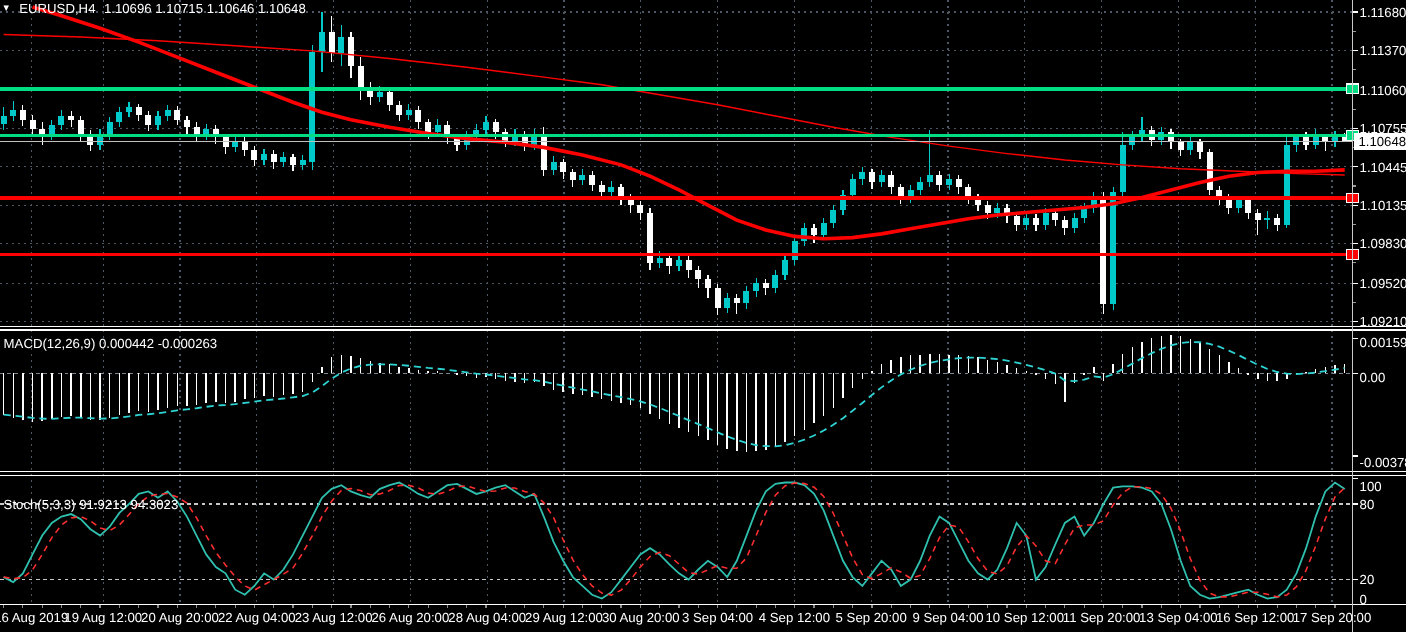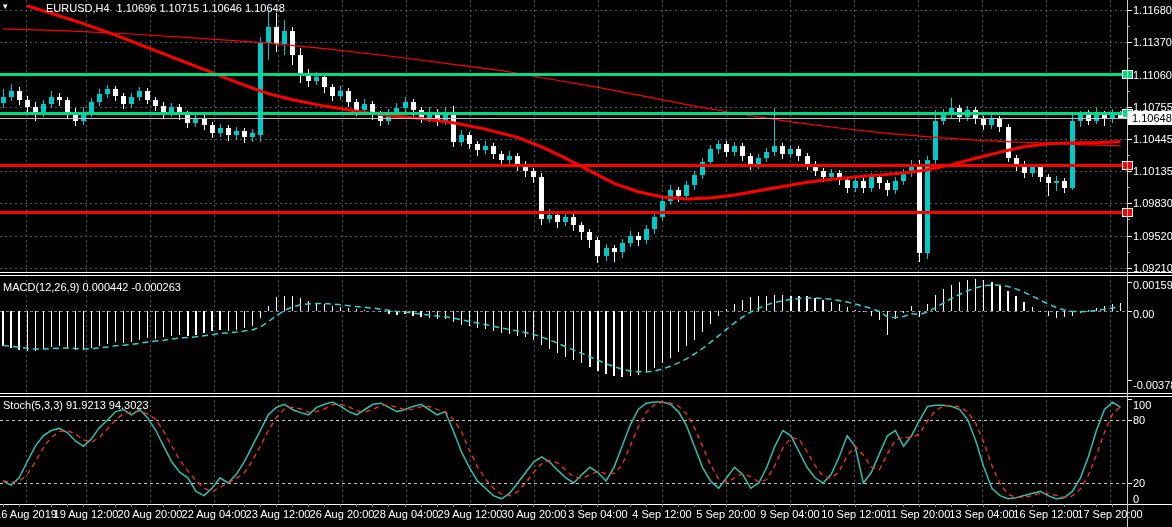--- a/index.html
+++ b/index.html
@@ -1,24 +1,24 @@
 <!DOCTYPE html>
 <html><head>
 <meta charset="utf-8">
 <style>
   html,body{margin:0;padding:0;background:#000;width:1172px;height:527px;overflow:hidden;
     font-family:"Liberation Sans",sans-serif;}
   #chart-root{position:relative;width:1172px;height:527px;background:#000;}
   #chart-svg{position:absolute;left:0;top:0;}
   .ovl{position:absolute;color:#fff;font-size:11px;line-height:12px;white-space:pre;z-index:5;}
   #win-arrow{left:3px;top:0px;font-size:9px;color:#fff;}
-  #main-title{left:16px;top:2px;margin-left:30px;}
+  #main-title{left:16px;top:2px;}
   #main-title .vals{margin-left:7px;}
   #macd-label{left:3px;top:281px;}
-  #stoch-label{left:3px;top:399px;}
+  #stoch-label{left:3px;top:415px;}
 </style>
 </head>
 <body>
 
 <div id="chart-root">
   <svg id="chart-svg" width="1172" height="527" shape-rendering="crispEdges">
       <line x1="26" y1="0" x2="26" y2="504" stroke="#4d5763" stroke-width="1" stroke-dasharray="2 3"></line>
       <line x1="86" y1="0" x2="86" y2="504" stroke="#4d5763" stroke-width="1" stroke-dasharray="2 3"></line>
       <line x1="150" y1="0" x2="150" y2="504" stroke="#4d5763" stroke-width="1" stroke-dasharray="2 3"></line>
       <line x1="214" y1="0" x2="214" y2="504" stroke="#4d5763" stroke-width="1" stroke-dasharray="2 3"></line>

